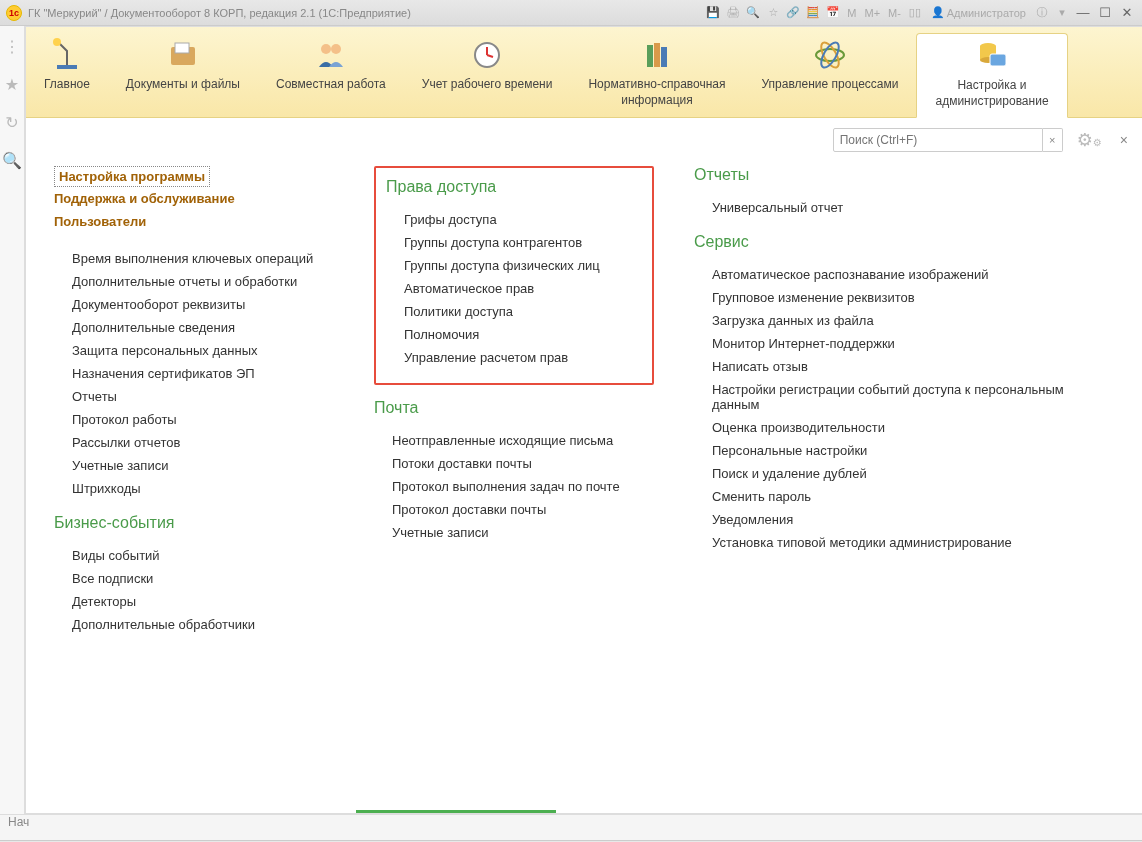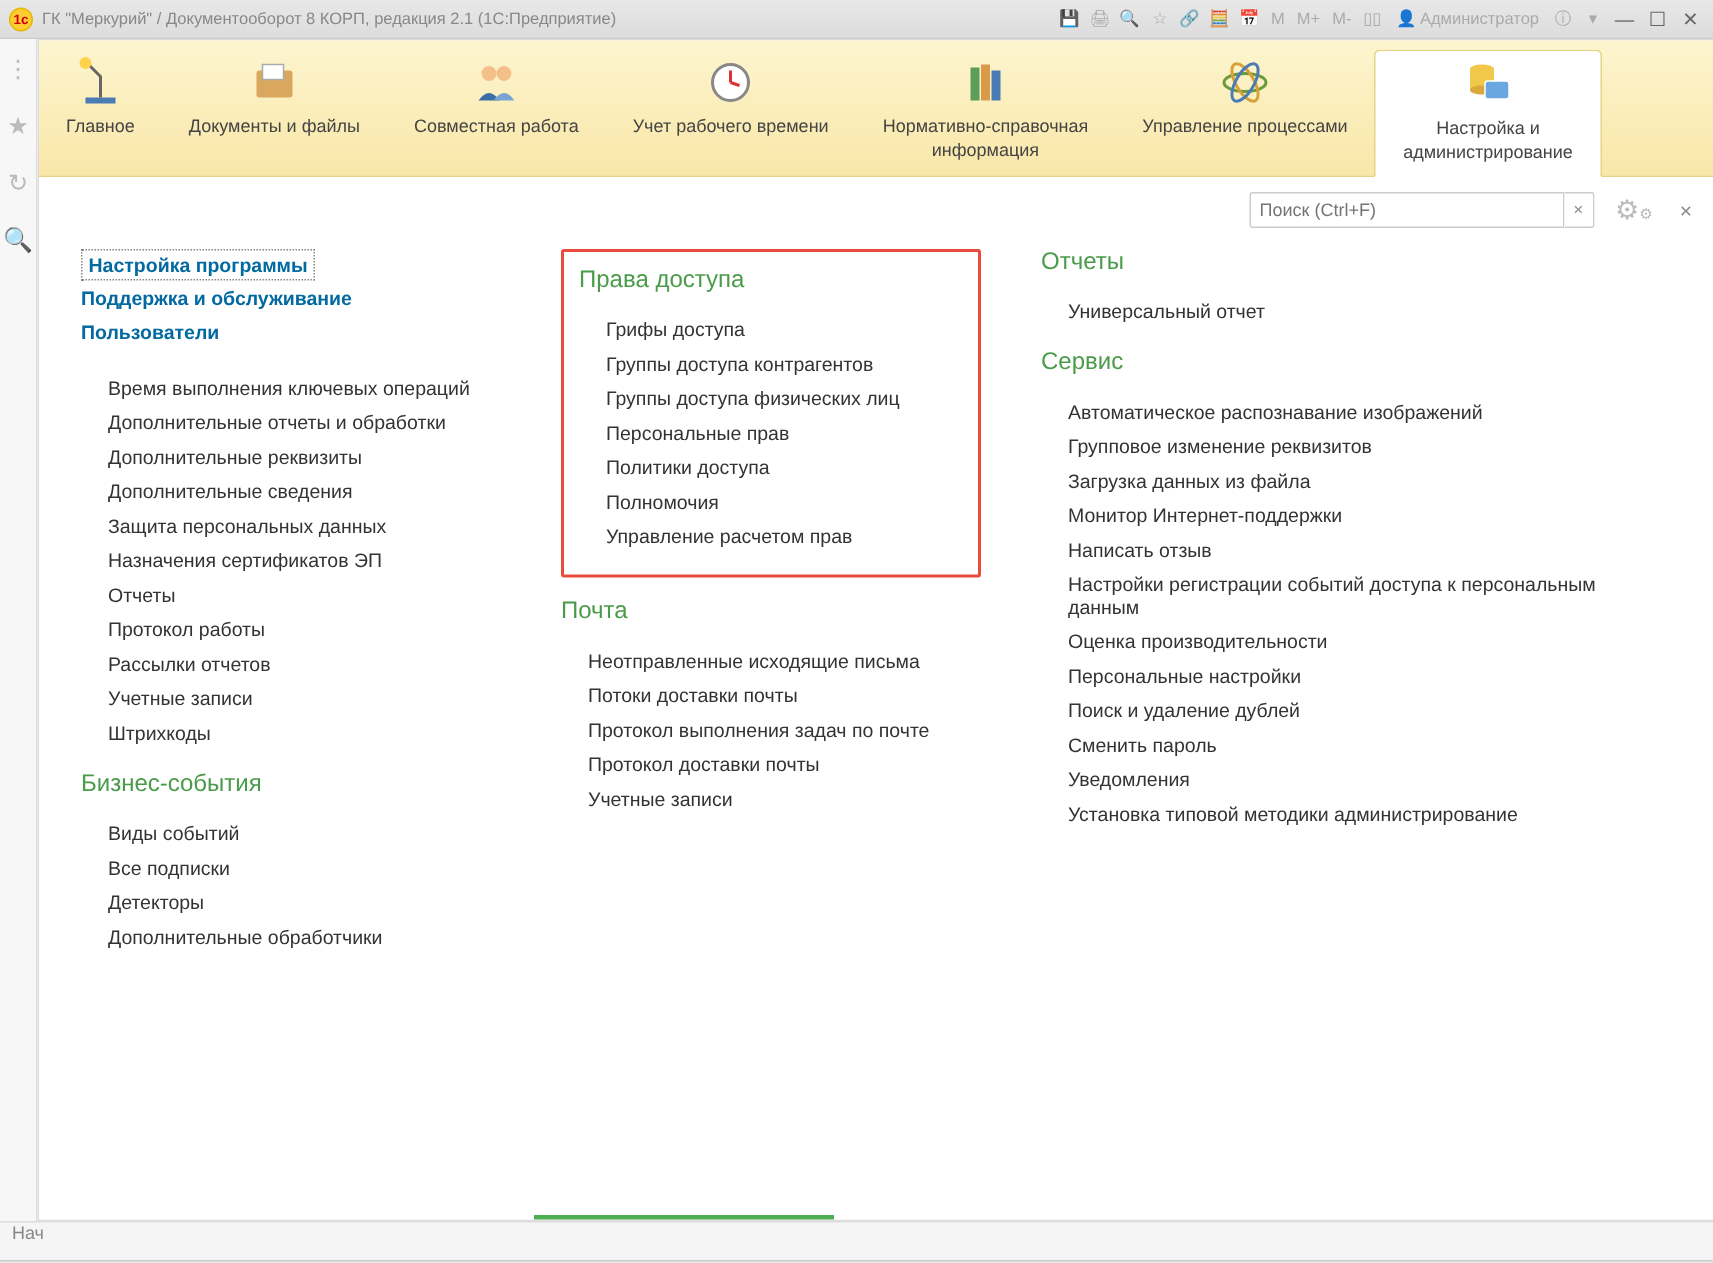--- a/index.html
+++ b/index.html
@@ -37,21 +37,21 @@
   .search-row .close { color:#888; font-size:14px; margin-left:10px;}
   
   .columns { display:flex; gap:40px; margin-top:30px;}
   .col { flex:0 0 auto; }
   .col1 { width:280px; }
   .col2 { width:280px; }
   .col3 { width:420px; }
   
   .section-title { color:#4a9b4a; font-size:16px; margin-bottom:12px; }
   .section-title.link { cursor:pointer; }
-  .bold-link { font-weight:bold; color:#0369a1; padding:4px 0; display:block; }
+  .bold-link { font-weight:bold; color:#a16207; padding:4px 0; display:block; }
   .bold-link.dotted { border:1px dotted #888; padding:2px 4px; display:inline-block;}
   .link-item { color:#333; padding:4px 0 4px 18px; display:block; cursor:pointer; font-size:13px;}
   .col1 .link-item { padding-left:18px;}
   .spacer-sm { height:14px; }
   
   .highlight-box { border:2px solid #e74c3c; padding:10px 10px 14px 10px; margin-bottom:14px; border-radius:2px;}
   
   .bottom-bar { height:26px; background:#f5f5f5; border-top:1px solid #ddd; display:flex; align-items:flex-start; padding:0 8px; font-size:12px; color:#888;}
   .status-bar { height:20px; background:#e8e8e8; border-top:1px solid #ccc;}
   .green-underline { height:3px; background:#4caf50; width:200px; margin-left:330px; margin-top:-3px; position:relative; z-index:2;}
@@ -186,21 +186,21 @@
       <div class="columns">
 
         <div class="col col1">
           <span class="bold-link dotted">Настройка программы</span>
           <span class="bold-link" style="padding-left:0;">Поддержка и обслуживание</span>
           <span class="bold-link" style="padding-left:0;">Пользователи</span>
           <div class="spacer-sm"></div>
           <div id="c1i1">
               <div class="link-item">Время выполнения ключевых операций</div>
               <div class="link-item">Дополнительные отчеты и обработки</div>
-              <div class="link-item">Дополнительные реквизиты</div>
+              <div class="link-item">Документооборот реквизиты</div>
               <div class="link-item">Дополнительные сведения</div>
               <div class="link-item">Защита персональных данных</div>
               <div class="link-item">Назначения сертификатов ЭП</div>
               <div class="link-item">Отчеты</div>
               <div class="link-item">Протокол работы</div>
               <div class="link-item">Рассылки отчетов</div>
               <div class="link-item">Учетные записи</div>
               <div class="link-item">Штрихкоды</div>
             </div>
           <div class="spacer-sm"></div>
@@ -213,21 +213,21 @@
             </div>
         </div>
 
         <div class="col col2">
           <div class="highlight-box">
             <div class="section-title link">Права доступа</div>
             <div id="c2i1">
                 <div class="link-item">Грифы доступа</div>
                 <div class="link-item">Группы доступа контрагентов</div>
                 <div class="link-item">Группы доступа физических лиц</div>
-                <div class="link-item">Персональные прав</div>
+                <div class="link-item">Автоматическое прав</div>
                 <div class="link-item">Политики доступа</div>
                 <div class="link-item">Полномочия</div>
                 <div class="link-item">Управление расчетом прав</div>
               </div>
           </div>
           <div class="section-title link">Почта</div>
           <div id="c2i2">
               <div class="link-item">Неотправленные исходящие письма</div>
               <div class="link-item">Потоки доставки почты</div>
               <div class="link-item">Протокол выполнения задач по почте</div>

